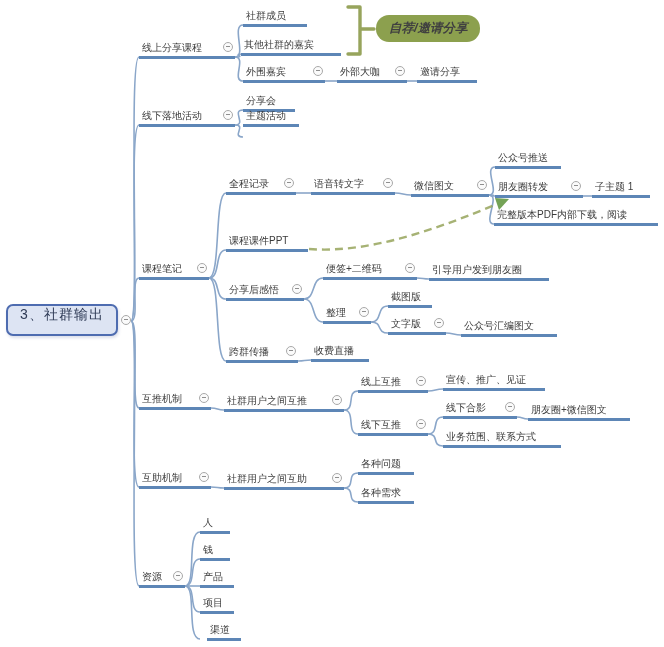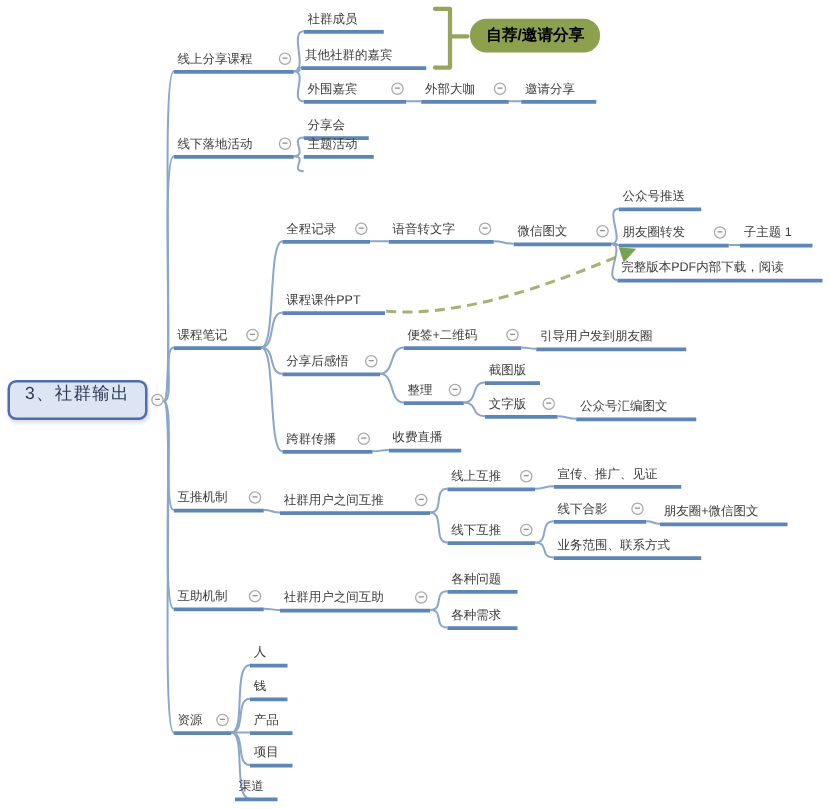--- a/index.html
+++ b/index.html
@@ -16,21 +16,21 @@
   .t{white-space:nowrap;}
   .ci{width:10px;height:10px;min-width:10px;box-sizing:border-box;border:1px solid #a9a9a9;
     border-radius:50%;background:#fbfbfb;position:relative;margin-left:4px;}
   .ci::after{content:"";position:absolute;left:2px;right:2px;top:3px;height:1px;background:#8f8f8f;}
   .rootbox{position:absolute;left:6px;top:304px;width:112px;height:32px;box-sizing:border-box;
     border:2px solid var(--root_border);border-radius:7px;background:var(--root_fill);
     display:flex;align-items:flex-start;justify-content:center;font-size:14px;color:#2e3a55;
     letter-spacing:1px;box-shadow:1px 2px 3px rgba(60,80,140,.18);}
   .rootci{position:absolute;left:121px;top:315px;margin-left:0;}
   .callout{position:absolute;left:376px;top:15px;height:27px;box-sizing:border-box;padding:0 13px;
-    border-radius:13px;background:var(--callout_bg);color:#000000;font-weight:bold;
+    border-radius:13px;background:var(--callout_bg);color:#404040;font-style:italic;font-weight:bold;
     font-size:12.5px;display:flex;align-items:center;white-space:nowrap;}
   .b{stroke:var(--curve);stroke-width:1.6;fill:none;}
   .ol{stroke:var(--olive);stroke-width:3.4;fill:none;stroke-linecap:round;stroke-linejoin:round;}
   .dash{stroke:var(--olive);stroke-width:2.4;fill:none;stroke-dasharray:8 5;opacity:.85;}
   .ah{fill:var(--arrow);stroke:none;}
 </style>
 </head>
 <body>
 
 <div id="stage">
@@ -251,17 +251,17 @@
     </div>
   <div class="node" style="left:200px;top:540px;width:30px">
       <span class="t">钱</span>
     </div>
   <div class="node" style="left:200px;top:567px;width:34px">
       <span class="t">产品</span>
     </div>
   <div class="node" style="left:200px;top:593px;width:34px">
       <span class="t">项目</span>
     </div>
-  <div class="node" style="left:188px;top:620px;width:34px">
+  <div class="node" style="left:207px;top:620px;width:34px">
       <span class="t">渠道</span>
     </div>
 
 </div>
 
 </body></html>

